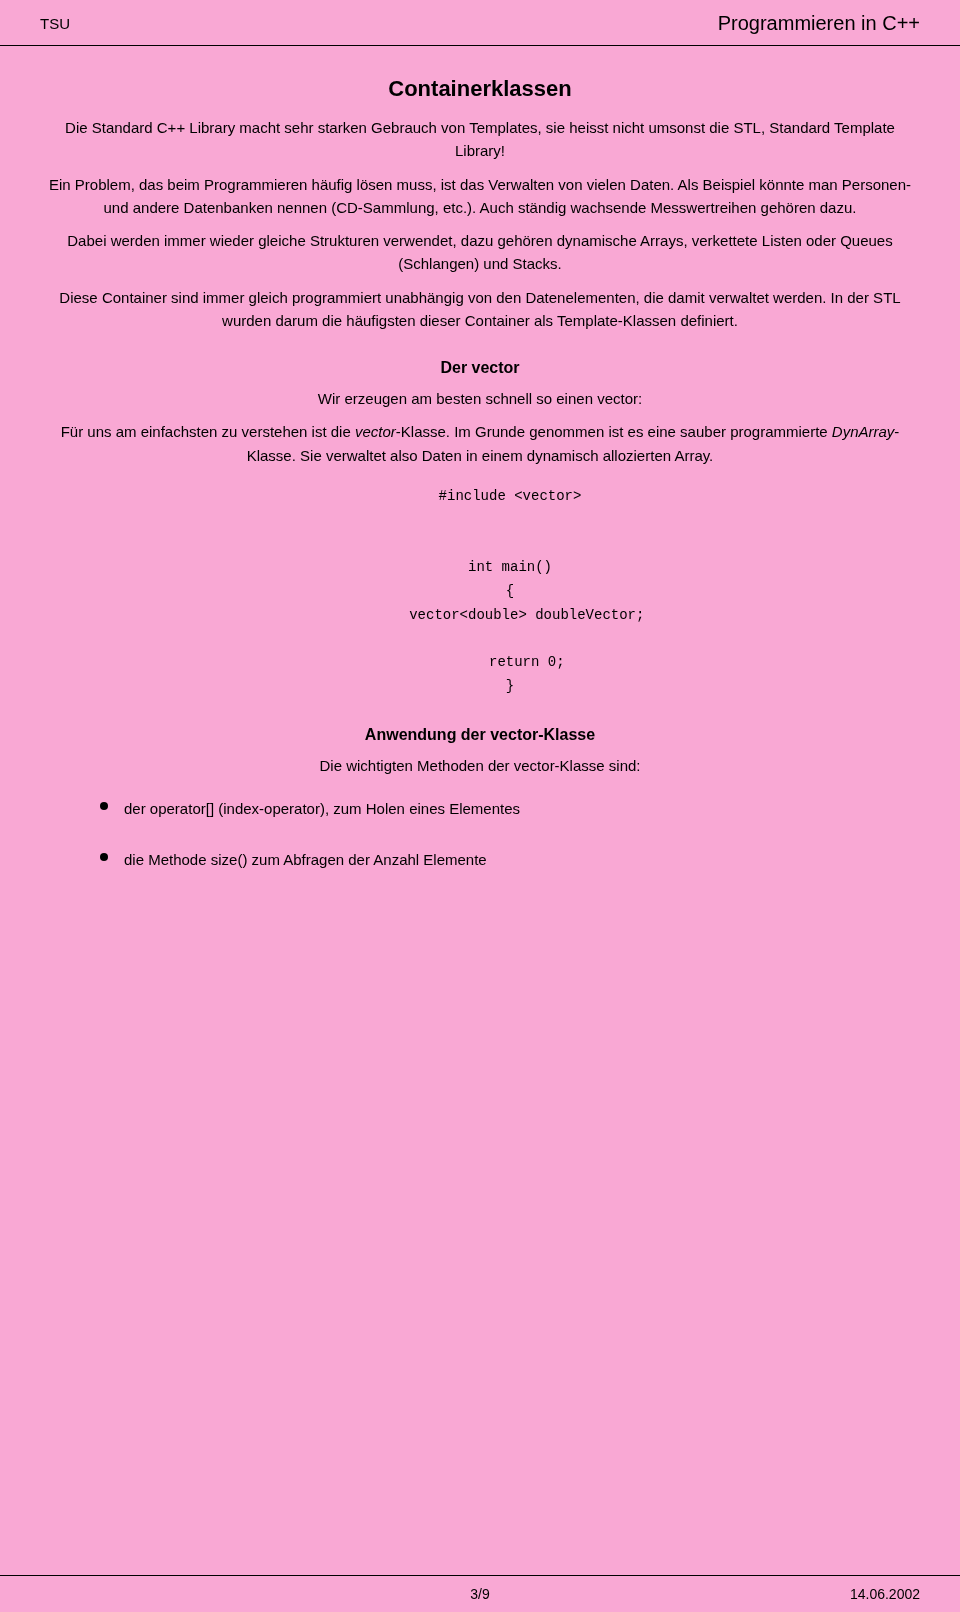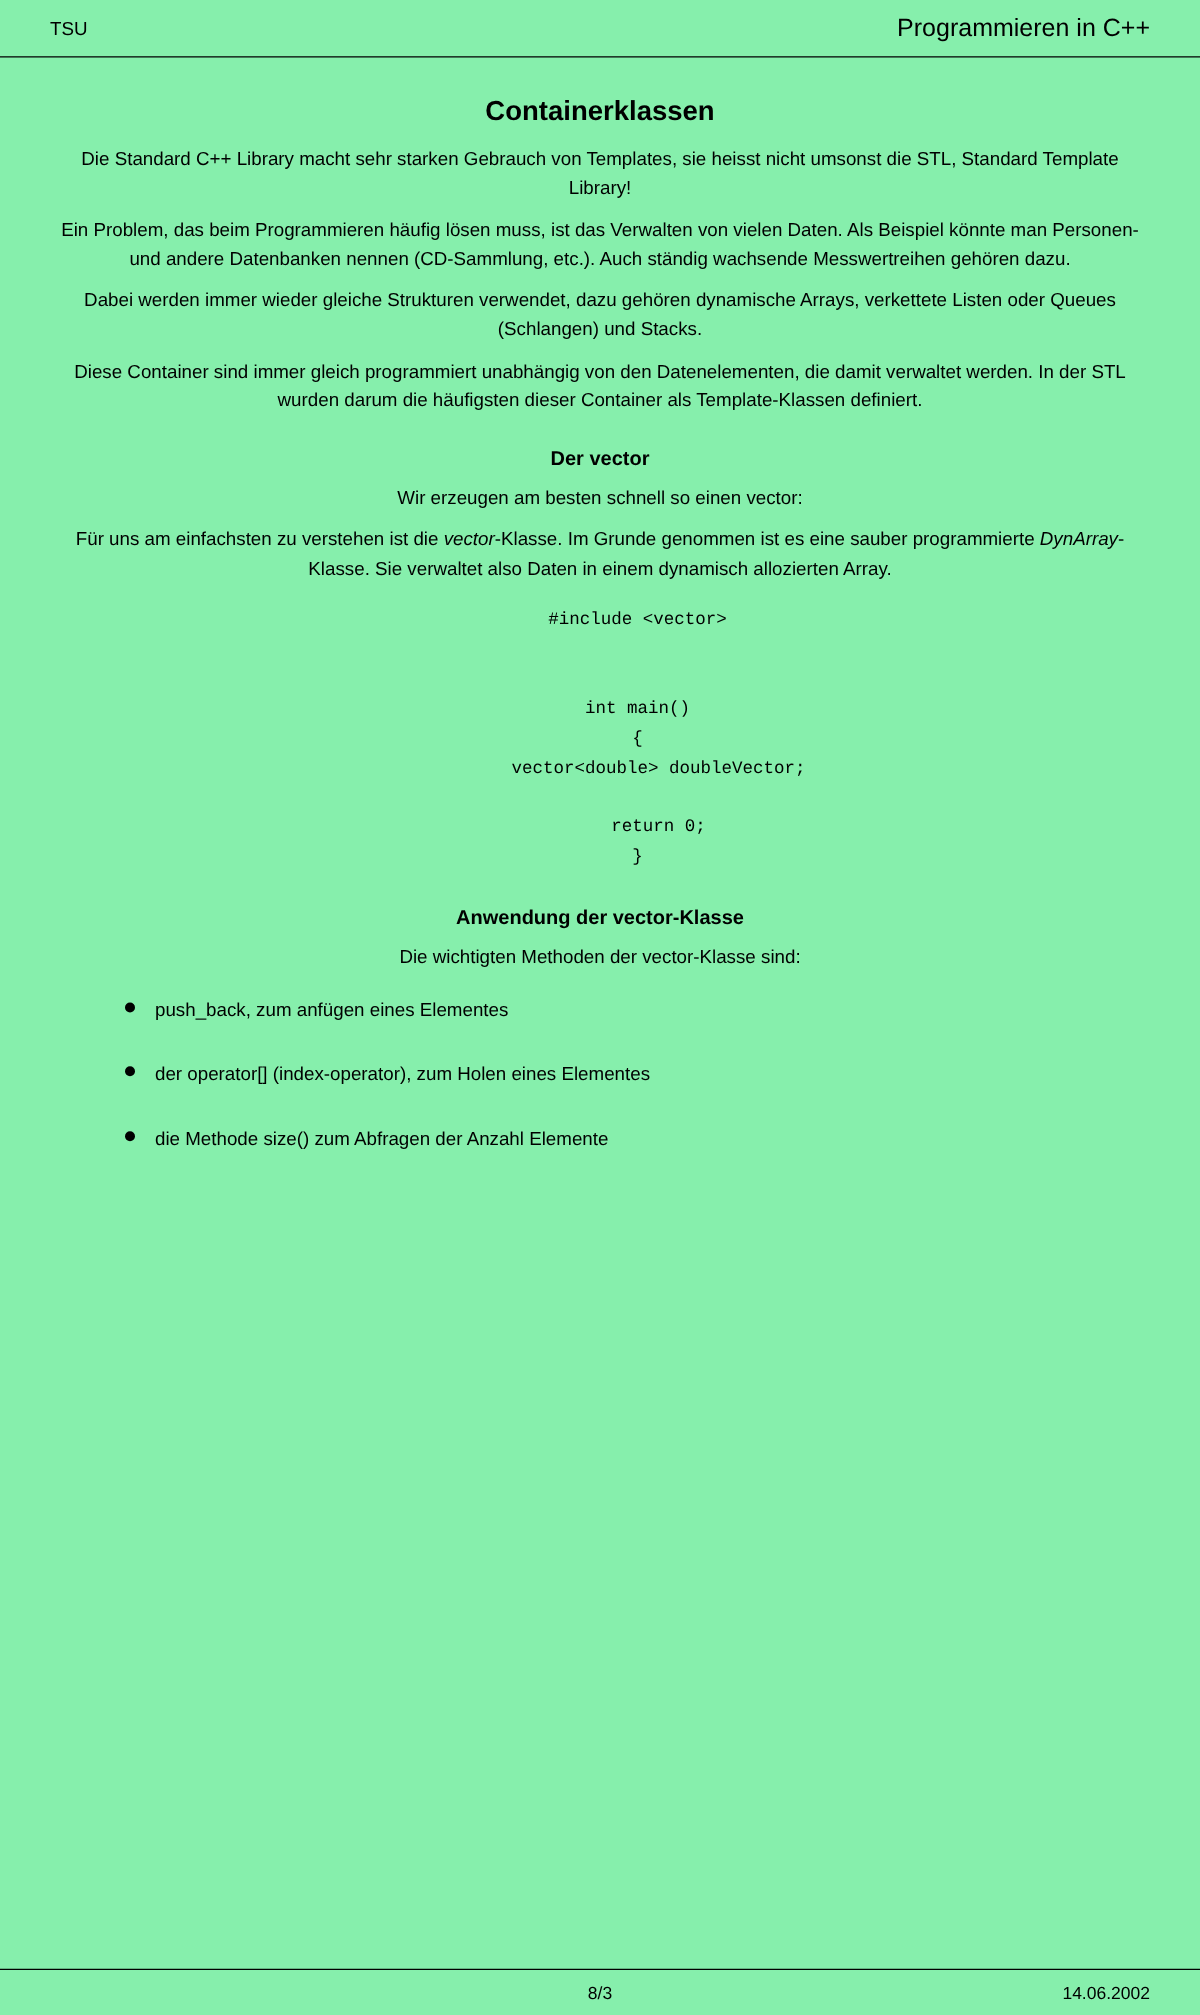--- a/index.html
+++ b/index.html
@@ -14,21 +14,21 @@
       font-size: 15px;
       color: #000000;
       width: 960px;
       min-height: 1612px;
       position: relative;
     }
 
     .page-container {
       width: 960px;
       min-height: 1612px;
-      background: #86efac;
+      background: #f9a8d4;
       position: relative;
       padding: 0;
     }
 
     
     .header {
       display: flex;
       justify-content: space-between;
       align-items: center;
       padding: 12px 40px 10px 40px;
@@ -172,33 +172,29 @@
       <span class="code-line">}</span>
     </div>
 
     <div class="subsection-title">Anwendung der vector-Klasse</div>
 
     <p class="body-text">Die wichtigten Methoden der vector-Klasse sind:</p>
 
     <ul class="bullet-list">
       <li>
         <span class="bullet-dot"></span>
-        <span>push_back, zum anfügen eines Elementes</span>
-      </li>
-      <li>
-        <span class="bullet-dot"></span>
         <span>der operator[] (index-operator), zum Holen eines Elementes</span>
       </li>
       <li>
         <span class="bullet-dot"></span>
         <span>die Methode size() zum Abfragen der Anzahl Elemente</span>
       </li>
     </ul>
 
   </div>
 
   <div class="footer">
     <span></span>
-    <span class="footer-center">8/3</span>
+    <span class="footer-center">3/9</span>
     <span>14.06.2002</span>
   </div>
 
 </div>
 
 </body></html>

